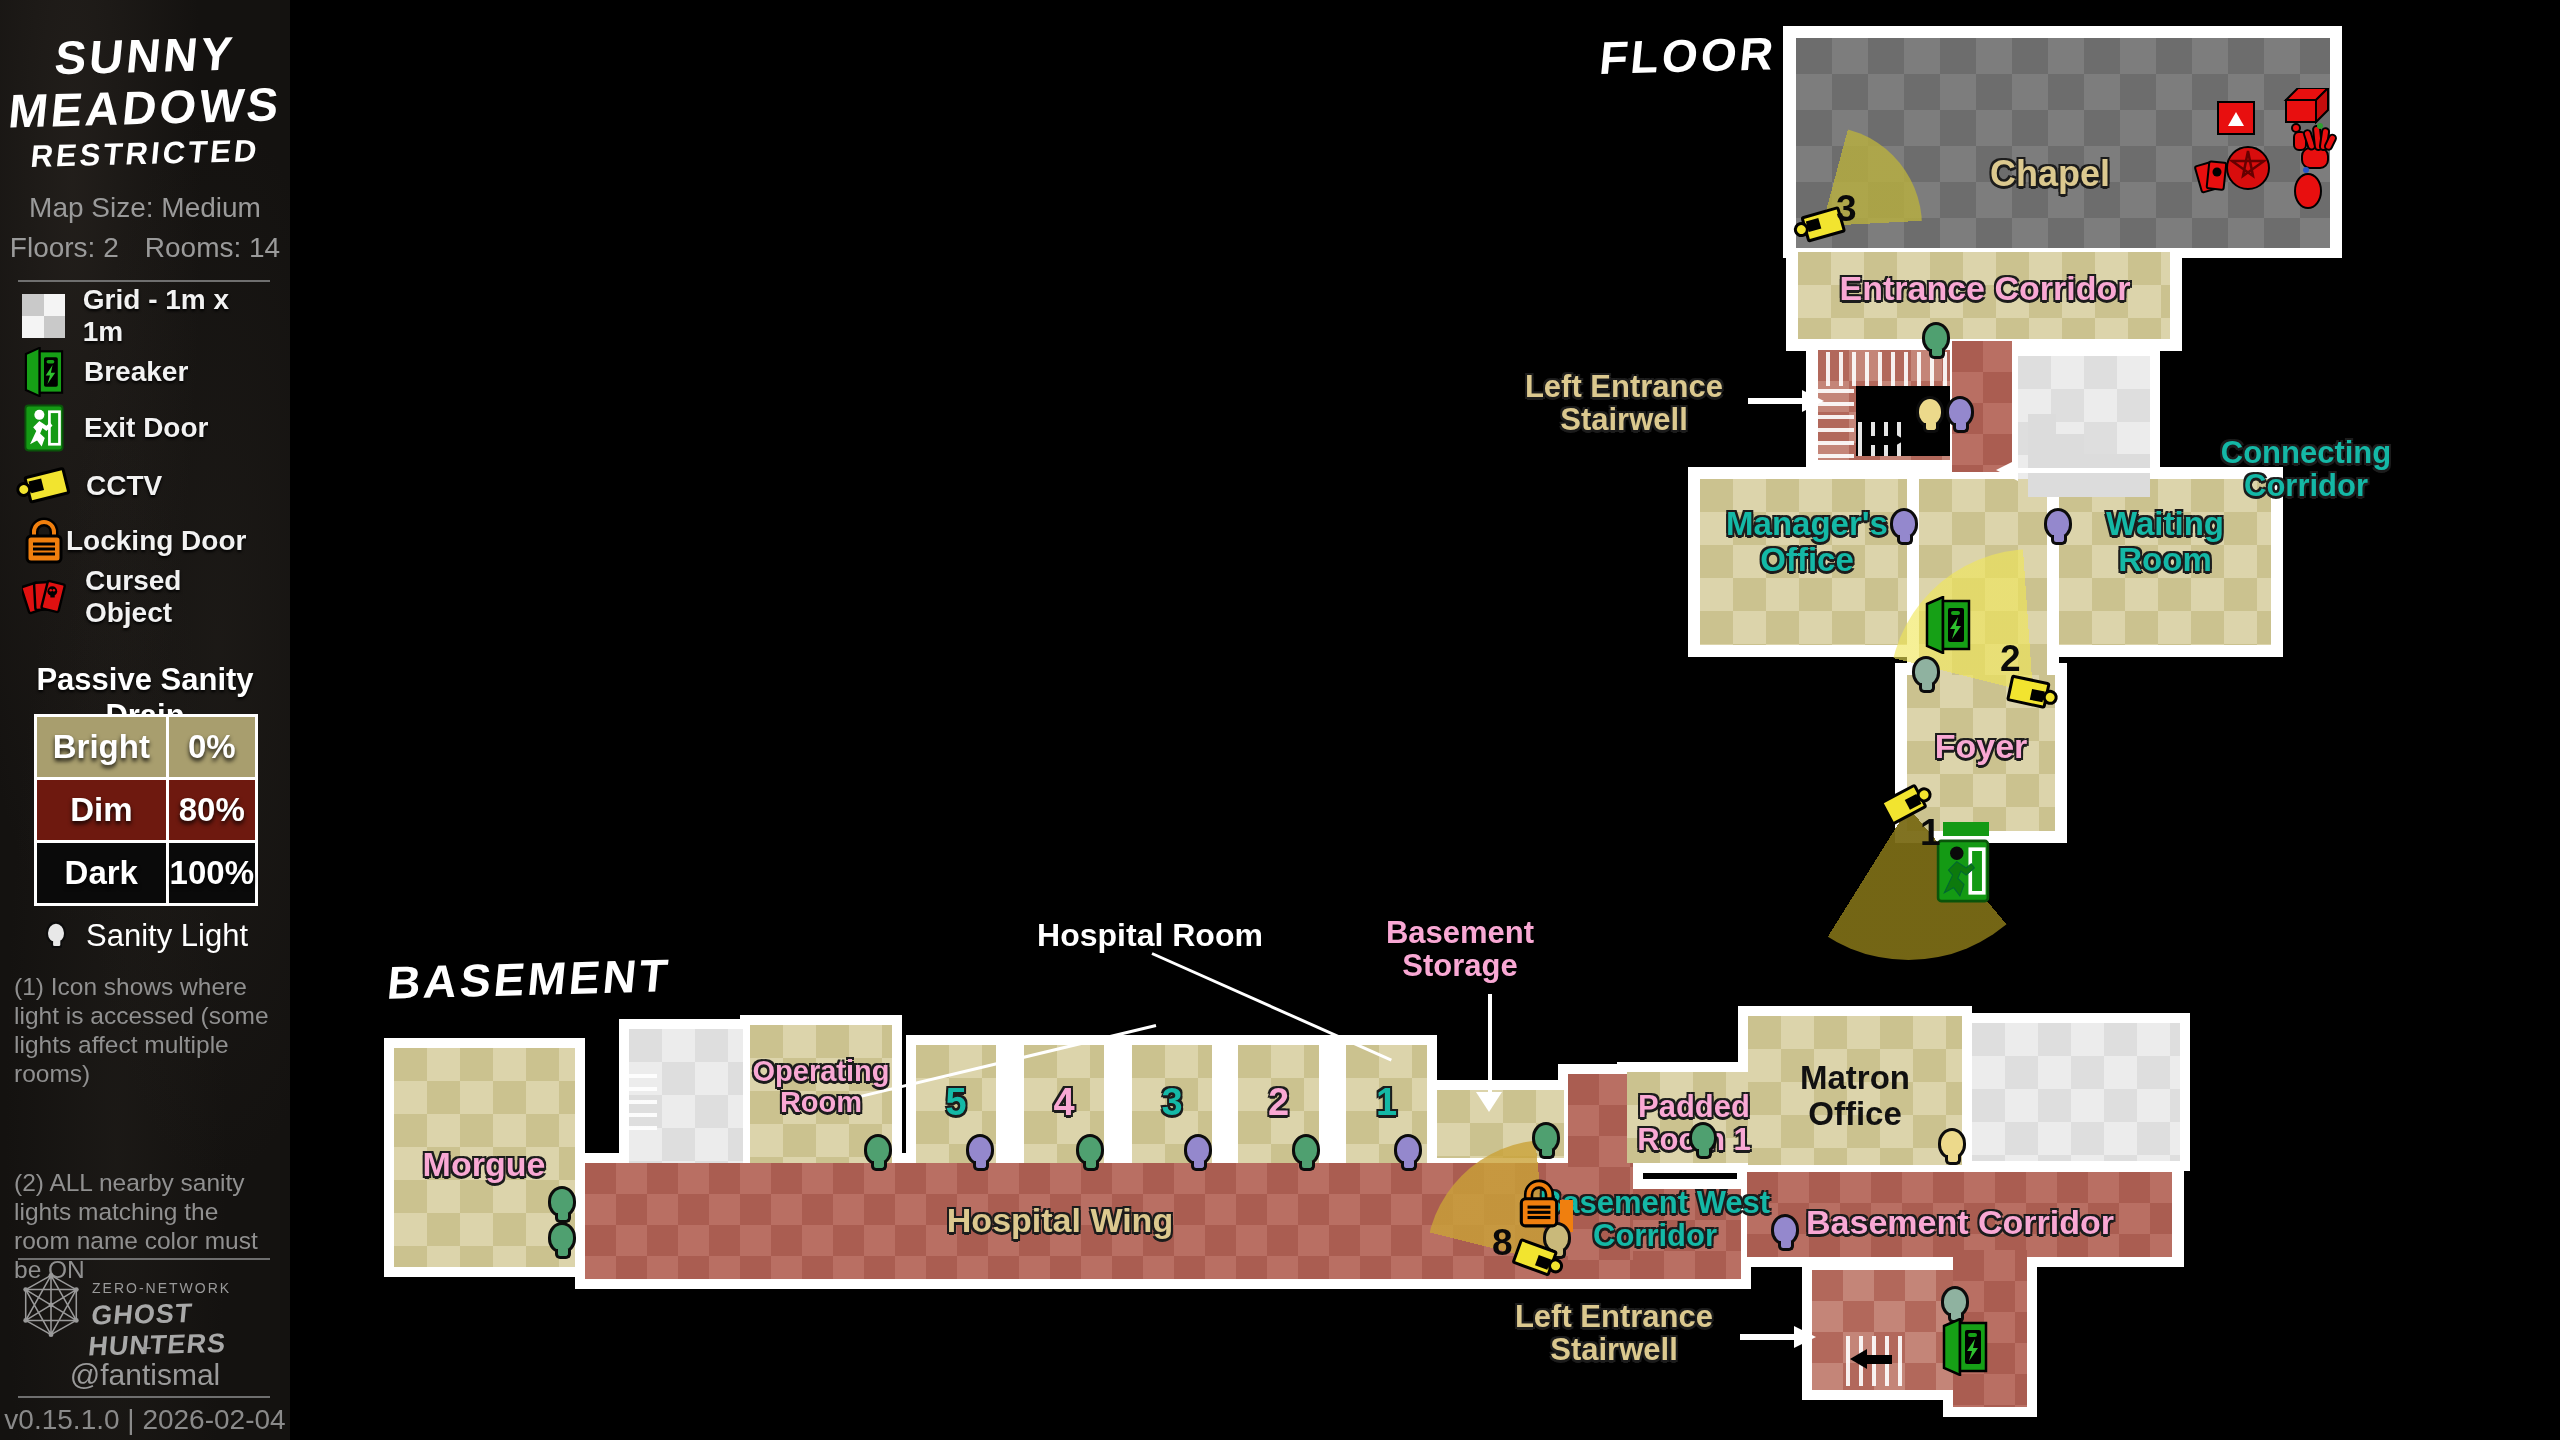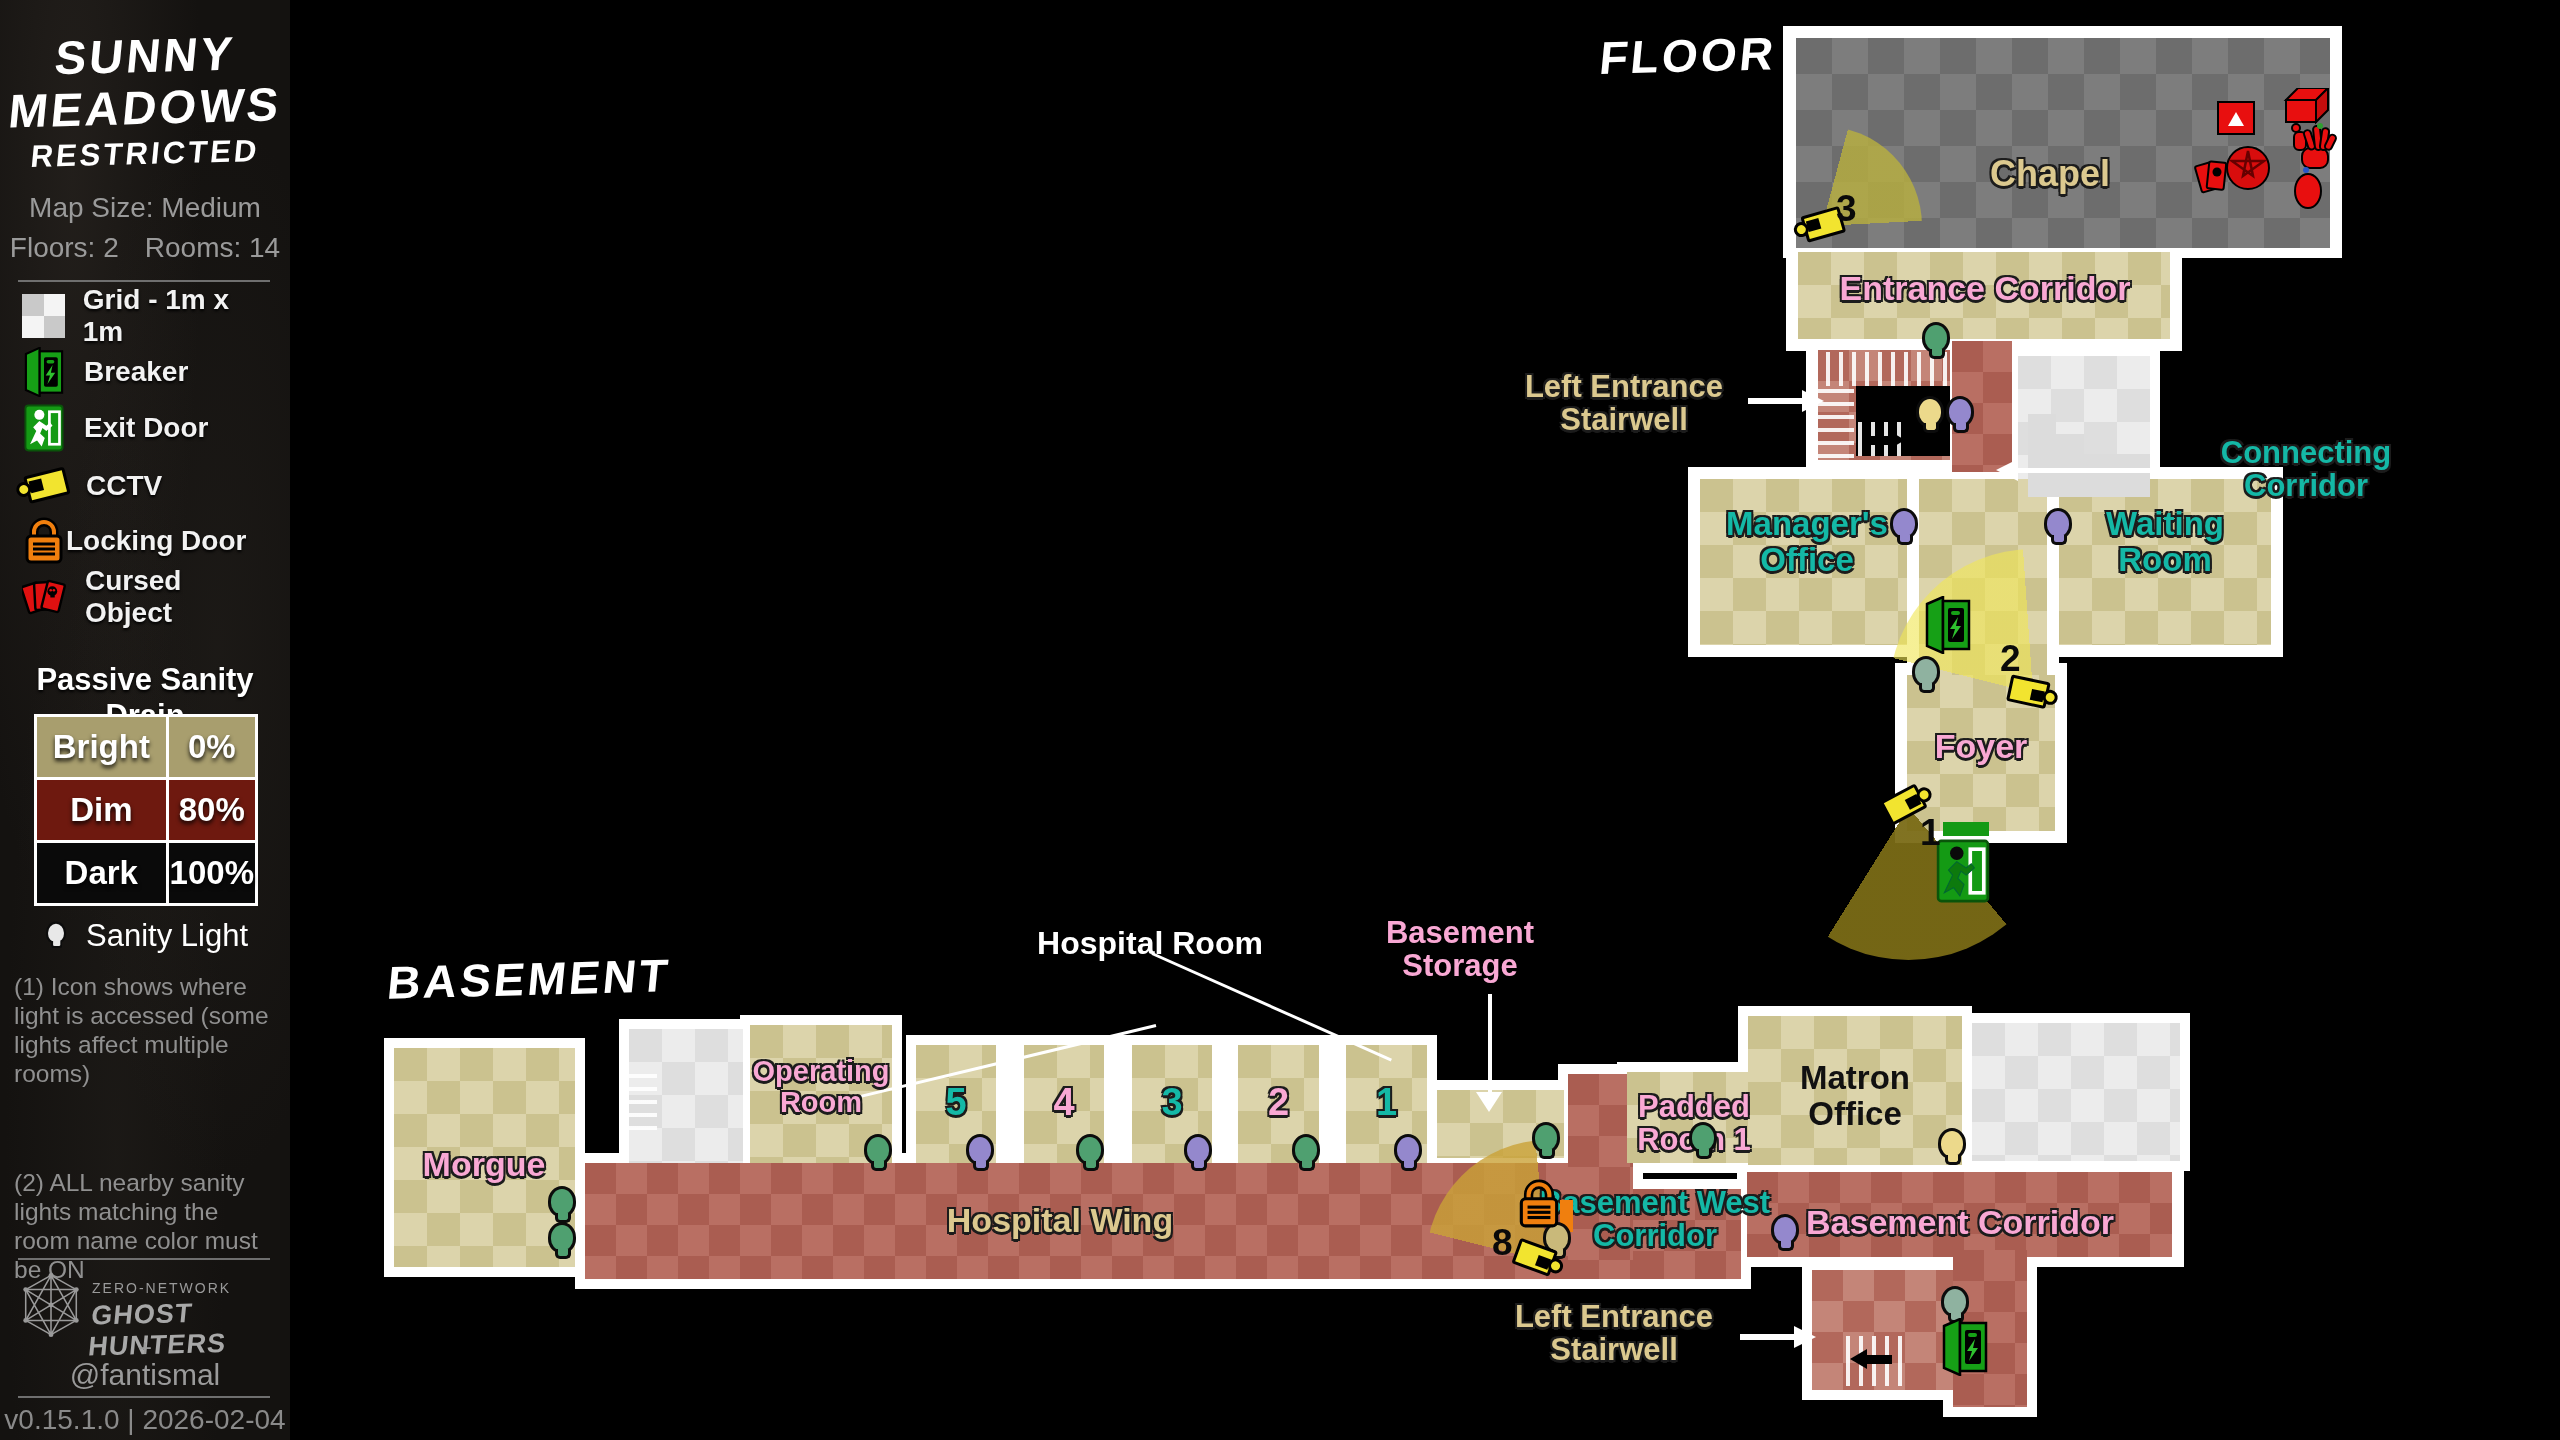--- a/index.html
+++ b/index.html
@@ -24,21 +24,21 @@
   .wb{position:absolute;background:#fff;z-index:1;}
   .ck-tan{background-color:#d3ca9c;background-image:conic-gradient(#dcd4ab 0 25%,#cbc28f 0 50%,#dcd4ab 0 75%,#cbc28f 0);background-size:66px 66px;}
   .ck-gray{background-color:#747474;background-image:conic-gradient(#7d7d7d 0 25%,#6d6d6d 0 50%,#7d7d7d 0 75%,#6d6d6d 0);background-size:72px 72px;}
   .ck-red{background-color:#b2665a;background-image:conic-gradient(#b96f63 0 25%,#aa5d51 0 50%,#b96f63 0 75%,#aa5d51 0);background-size:62px 62px;}
   .ck-redl{background-color:#bd7a6d;background-image:conic-gradient(#c48578 0 25%,#b2685b 0 50%,#c48578 0 75%,#b2685b 0);background-size:62px 62px;}
   .ck-lgray{background-color:#fff;background-image:conic-gradient(#ececec 0 25%,#dedede 0 50%,#ececec 0 75%,#dedede 0);background-size:66px 66px;}
   
   .rlabel{position:absolute;font-weight:700;text-align:center;line-height:1.08;z-index:26;
     text-shadow:-2px -2px 0 #1c1c1c,2px -2px 0 #1c1c1c,-2px 2px 0 #1c1c1c,2px 2px 0 #1c1c1c,0 3px 0 #1c1c1c;}
   .lgreen{color:#f9a8d4;} .lpurple{color:#14b8a6;} .lkhaki{color:#dcc98f;}
-  .lwhite{color:#fff;text-shadow:none;margin-top:8px;} .lblack{color:#111;text-shadow:none;}
+  .lwhite{color:#fff;text-shadow:none;} .lblack{color:#111;text-shadow:none;}
   .camnum{position:absolute;font-weight:700;font-size:37px;color:#0a0a0a;z-index:42;text-shadow:none;}
   
   .bulb{position:absolute;width:28px;height:40px;z-index:34;}
   .bulb::before{content:"";position:absolute;left:0;top:0;width:22px;height:25px;border-radius:50% 50% 45% 45%;
                 background:currentColor;border:3px solid #0c0c0c;}
   .bulb::after{content:"";position:absolute;left:7px;top:27px;width:10px;height:7px;background:currentColor;
                border:3px solid #0c0c0c;border-top:none;border-radius:0 0 5px 5px;}
   .b-green{color:#4fa070;} .b-purple{color:#9488cd;} .b-yellow{color:#ecd98b;}
   .b-tan{color:#c9b97a;} .b-mgreen{color:#8fb2a0;} .b-white{color:#e8e8e8;}
   

